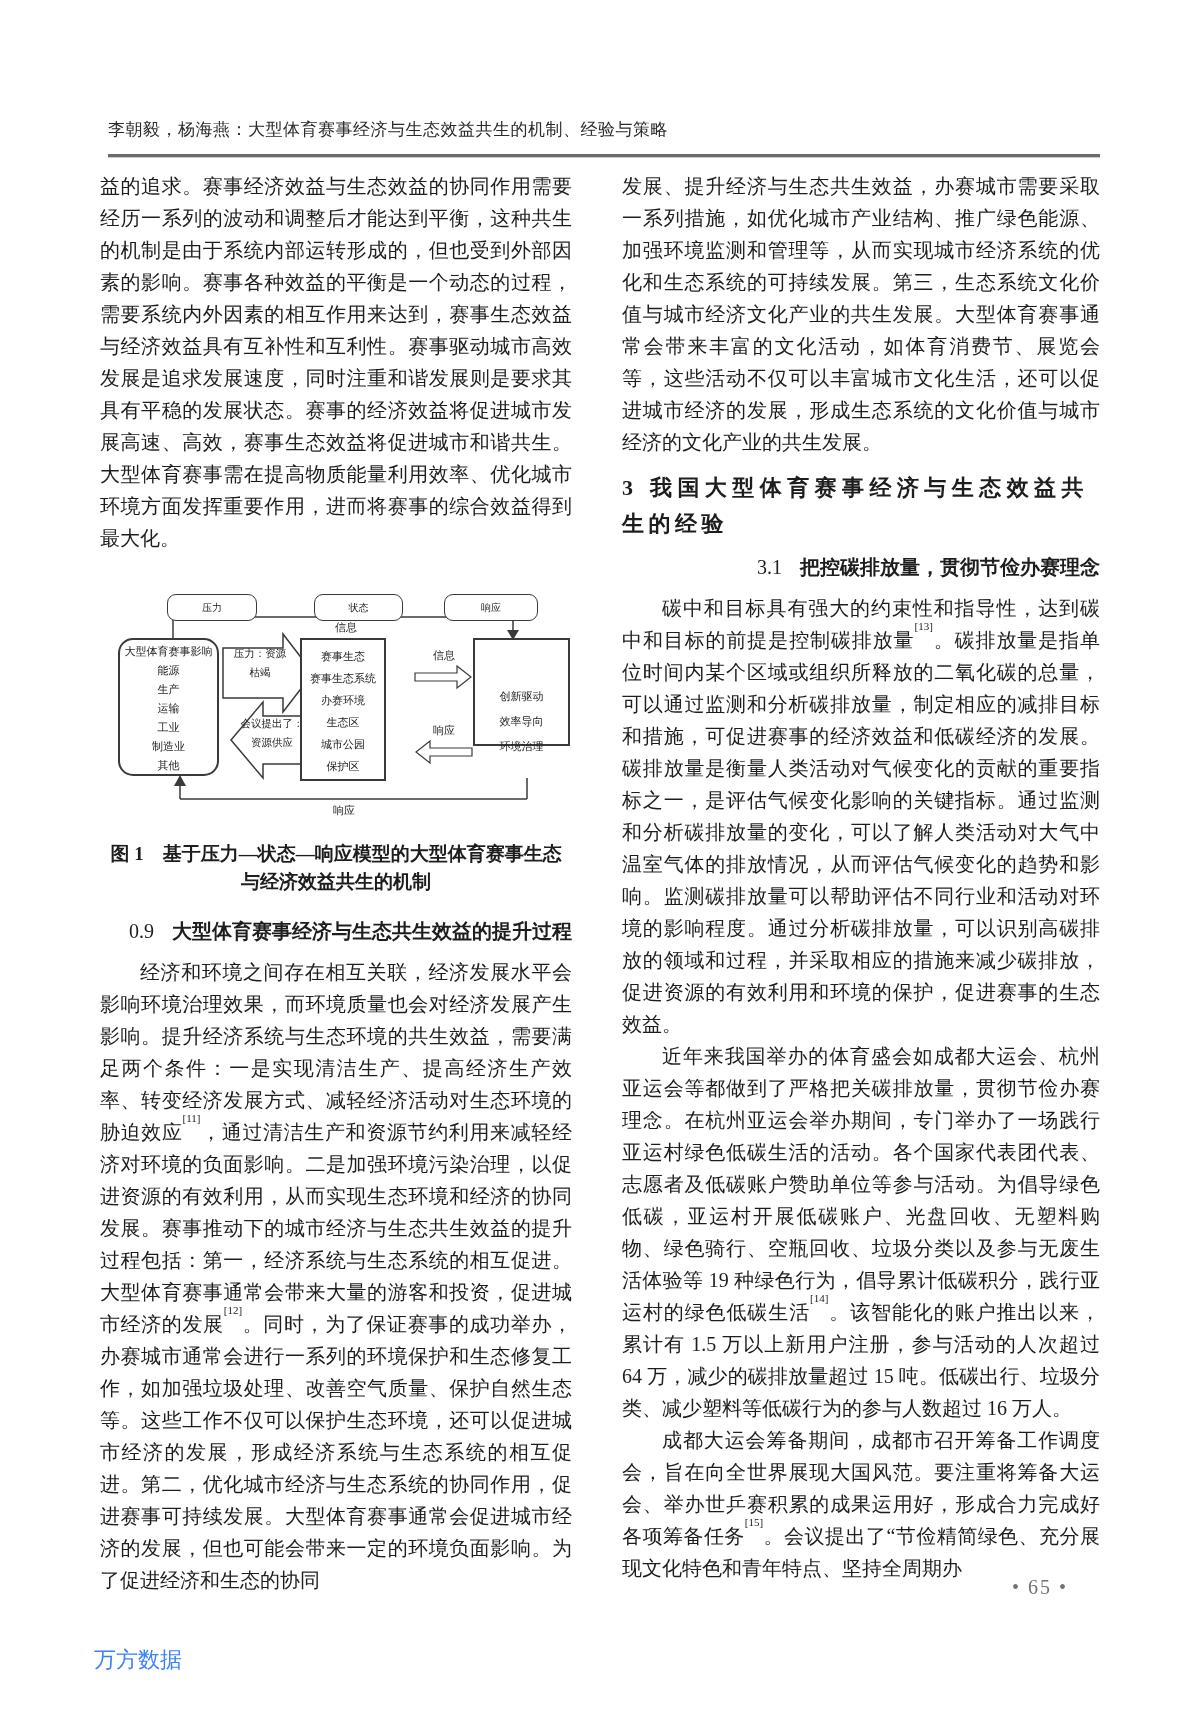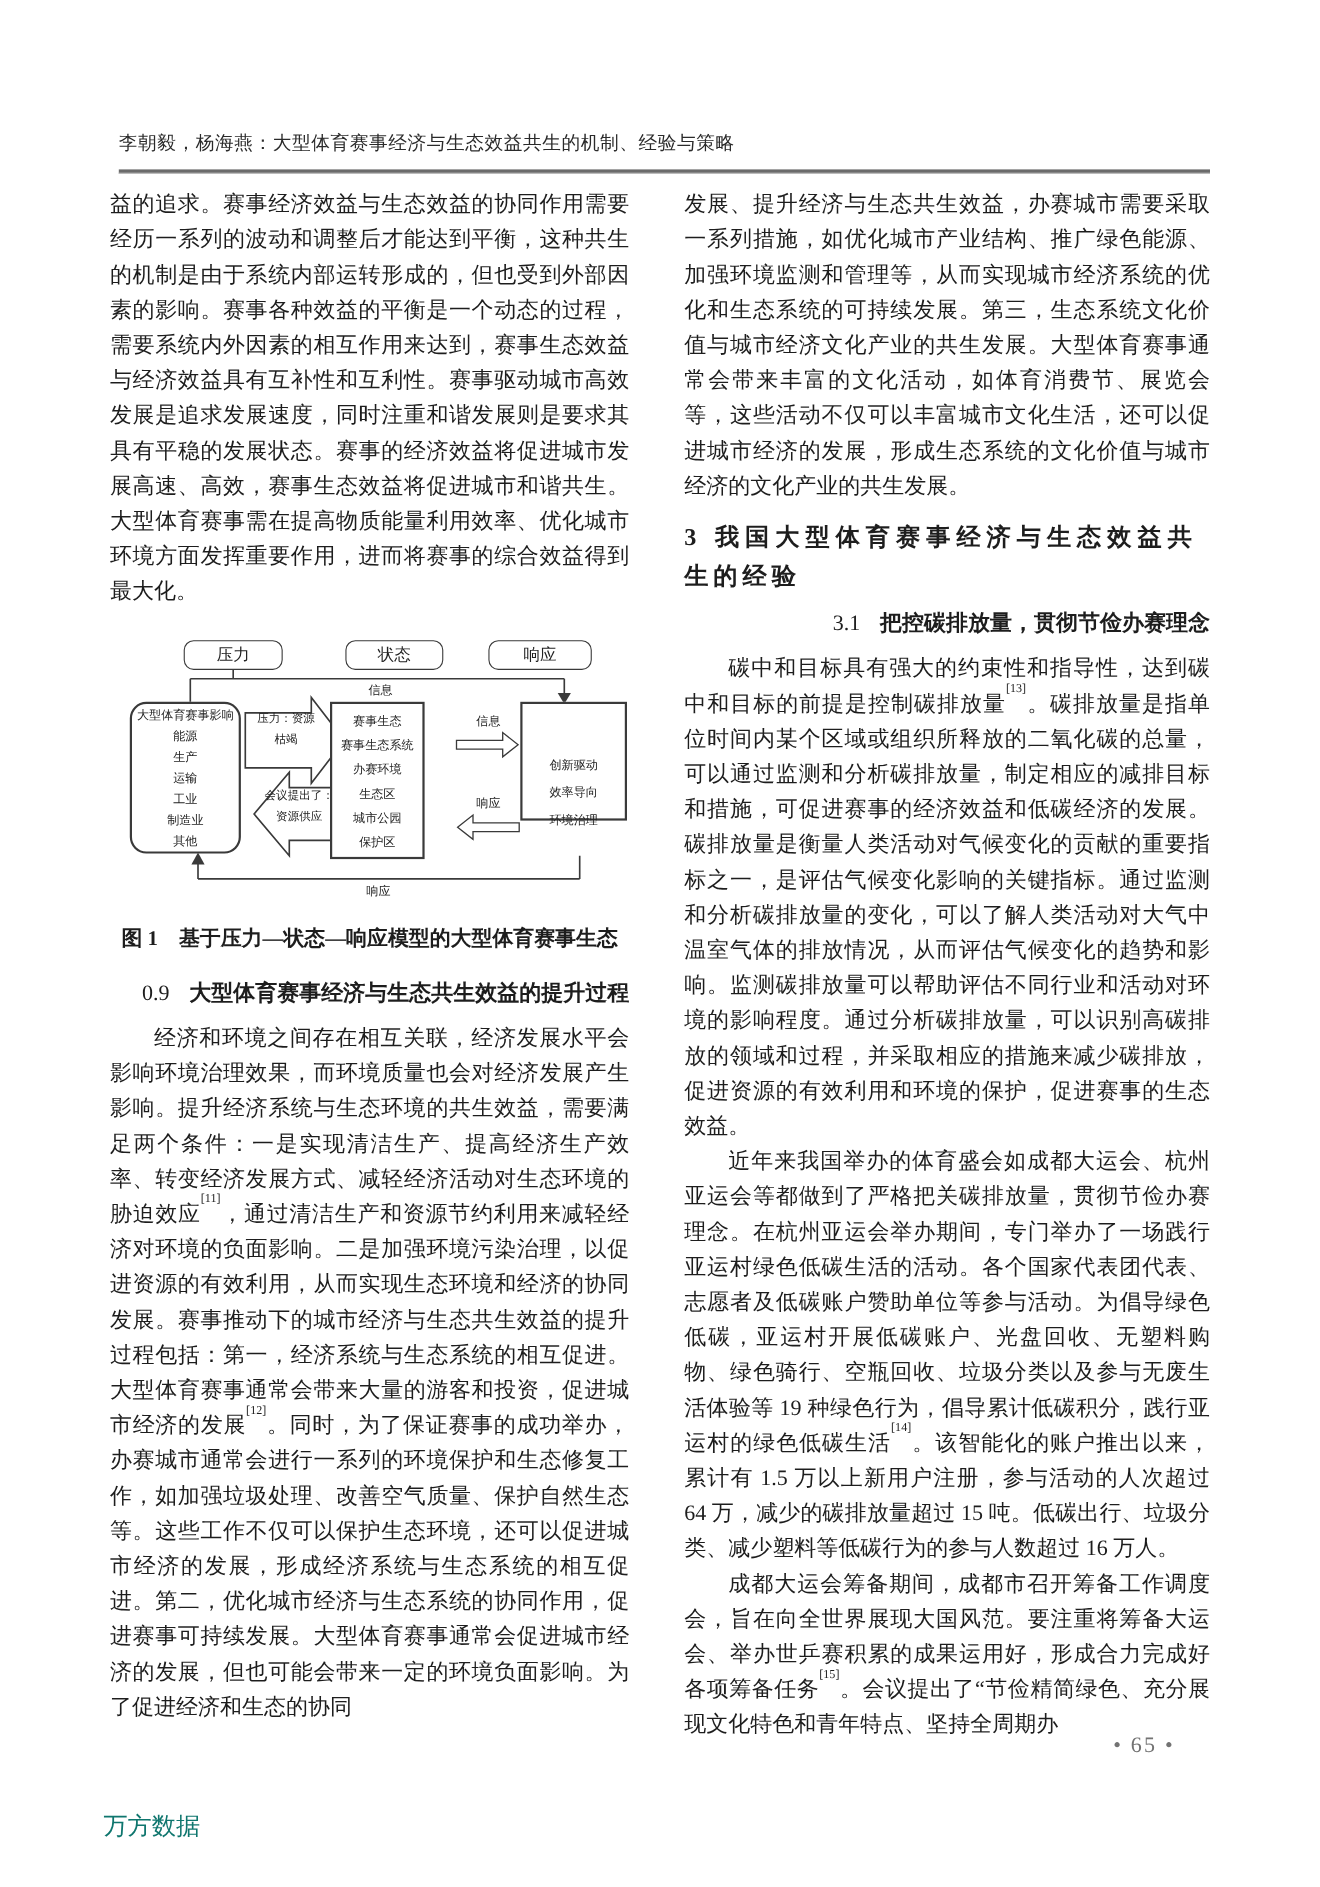--- a/index.html
+++ b/index.html
@@ -19,31 +19,31 @@
   
   .sub-heading{font-size:20px;font-weight:bold;margin:20px 0 10px 0;text-align:right;line-height:30px;}
   .sub-heading .h-num{font-weight:normal;margin-right:18px;}
   .section-heading{font-size:22px;font-weight:bold;margin:12px 12px 8px 0;letter-spacing:4.5px;
                    line-height:36px;text-align:justify;}
   .section-heading .h-num{margin-right:16px;letter-spacing:0;}
   
   .figure{position:relative;width:470px;height:250px;margin:28px 0 0 0;}
   .figure svg{position:absolute;left:0;top:0;}
   .fig-rounded{position:absolute;border:1.5px solid #3a3a3a;border-radius:9px;background:#fff;
-               box-sizing:border-box;font-size:15px;display:flex;align-items:center;justify-content:center;color:#222;}
+               box-sizing:border-box;font-size:10px;display:flex;align-items:center;justify-content:center;color:#222;margin-top:12px;}
   .fig-box{position:absolute;border:2px solid #3a3a3a;background:#fff;box-sizing:border-box;
            font-size:11px;text-align:center;color:#222;}
   .fig-line{white-space:nowrap;}
   .fig-label{position:absolute;font-size:11px;text-align:center;color:#222;}
   .arrow-text{position:absolute;font-size:10.5px;line-height:19px;text-align:center;color:#222;}
   .fig-caption{margin-top:8px;text-align:center;font-weight:bold;font-size:19px;line-height:28px;}
   
   .page-number{position:absolute;left:960px;top:1576px;width:160px;text-align:center;
                font-size:20px;color:#737373;letter-spacing:2px;}
-  .watermark{position:absolute;left:94px;top:1645px;font-size:22px;color:#0f766e;
+  .watermark{position:absolute;left:94px;top:1645px;font-size:22px;color:#3b82f6;
              font-family:"Liberation Sans","DejaVu Sans",sans-serif;}
 </style>
 </head>
 <body>
 
 <div class="page">
 
   <div class="running-header">
     <div class="rh-text">李朝毅，杨海燕：大型体育赛事经济与生态效益共生的机制、经验与策略</div>
     <div class="rh-rule"></div>
@@ -110,20 +110,21 @@
         <div>资源供应</div>
       </div>
 
       <div class="fig-label" style="left:316px;top:66px;width:56px;">信息</div>
       <div class="fig-label" style="left:316px;top:141px;width:56px;">响应</div>
       <div class="fig-label" style="left:204px;top:221px;width:80px;">响应</div>
     </div>
 
     <div class="fig-caption">
       <div>图 1　基于压力—状态—响应模型的大型体育赛事生态</div>
+      <div>与经济效益共生的机制</div>
     </div>
 
     <h3 class="sub-heading"><span class="h-num">0.9</span><span>大型体育赛事经济与生态共生效益的提升过程</span></h3>
 
     <p class="body-text indent">经济和环境之间存在相互关联，经济发展水平会影响环境治理效果，而环境质量也会对经济发展产生影响。提升经济系统与生态环境的共生效益，需要满足两个条件：一是实现清洁生产、提高经济生产效率、转变经济发展方式、减轻经济活动对生态环境的胁迫效应<sup>[11]</sup>，通过清洁生产和资源节约利用来减轻经济对环境的负面影响。二是加强环境污染治理，以促进资源的有效利用，从而实现生态环境和经济的协同发展。赛事推动下的城市经济与生态共生效益的提升过程包括：第一，经济系统与生态系统的相互促进。大型体育赛事通常会带来大量的游客和投资，促进城市经济的发展<sup>[12]</sup>。同时，为了保证赛事的成功举办，办赛城市通常会进行一系列的环境保护和生态修复工作，如加强垃圾处理、改善空气质量、保护自然生态等。这些工作不仅可以保护生态环境，还可以促进城市经济的发展，形成经济系统与生态系统的相互促进。第二，优化城市经济与生态系统的协同作用，促进赛事可持续发展。大型体育赛事通常会促进城市经济的发展，但也可能会带来一定的环境负面影响。为了促进经济和生态的协同</p>
   </div>
 
   <div class="col col-right">
     <p class="body-text">发展、提升经济与生态共生效益，办赛城市需要采取一系列措施，如优化城市产业结构、推广绿色能源、加强环境监测和管理等，从而实现城市经济系统的优化和生态系统的可持续发展。第三，生态系统文化价值与城市经济文化产业的共生发展。大型体育赛事通常会带来丰富的文化活动，如体育消费节、展览会等，这些活动不仅可以丰富城市文化生活，还可以促进城市经济的发展，形成生态系统的文化价值与城市经济的文化产业的共生发展。</p>
 

